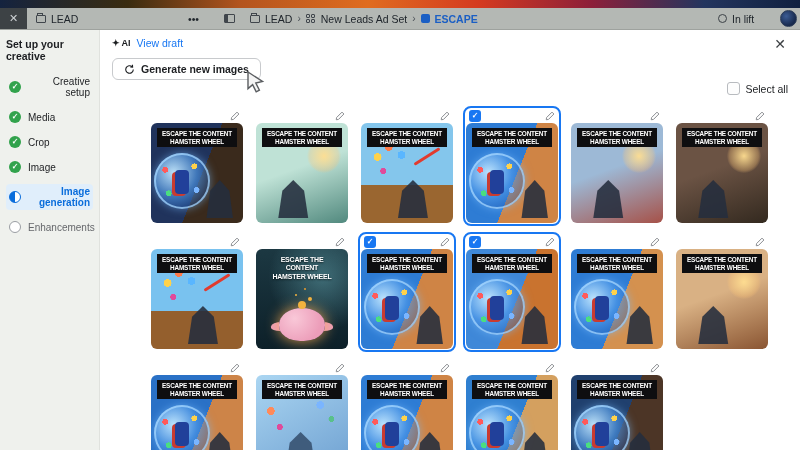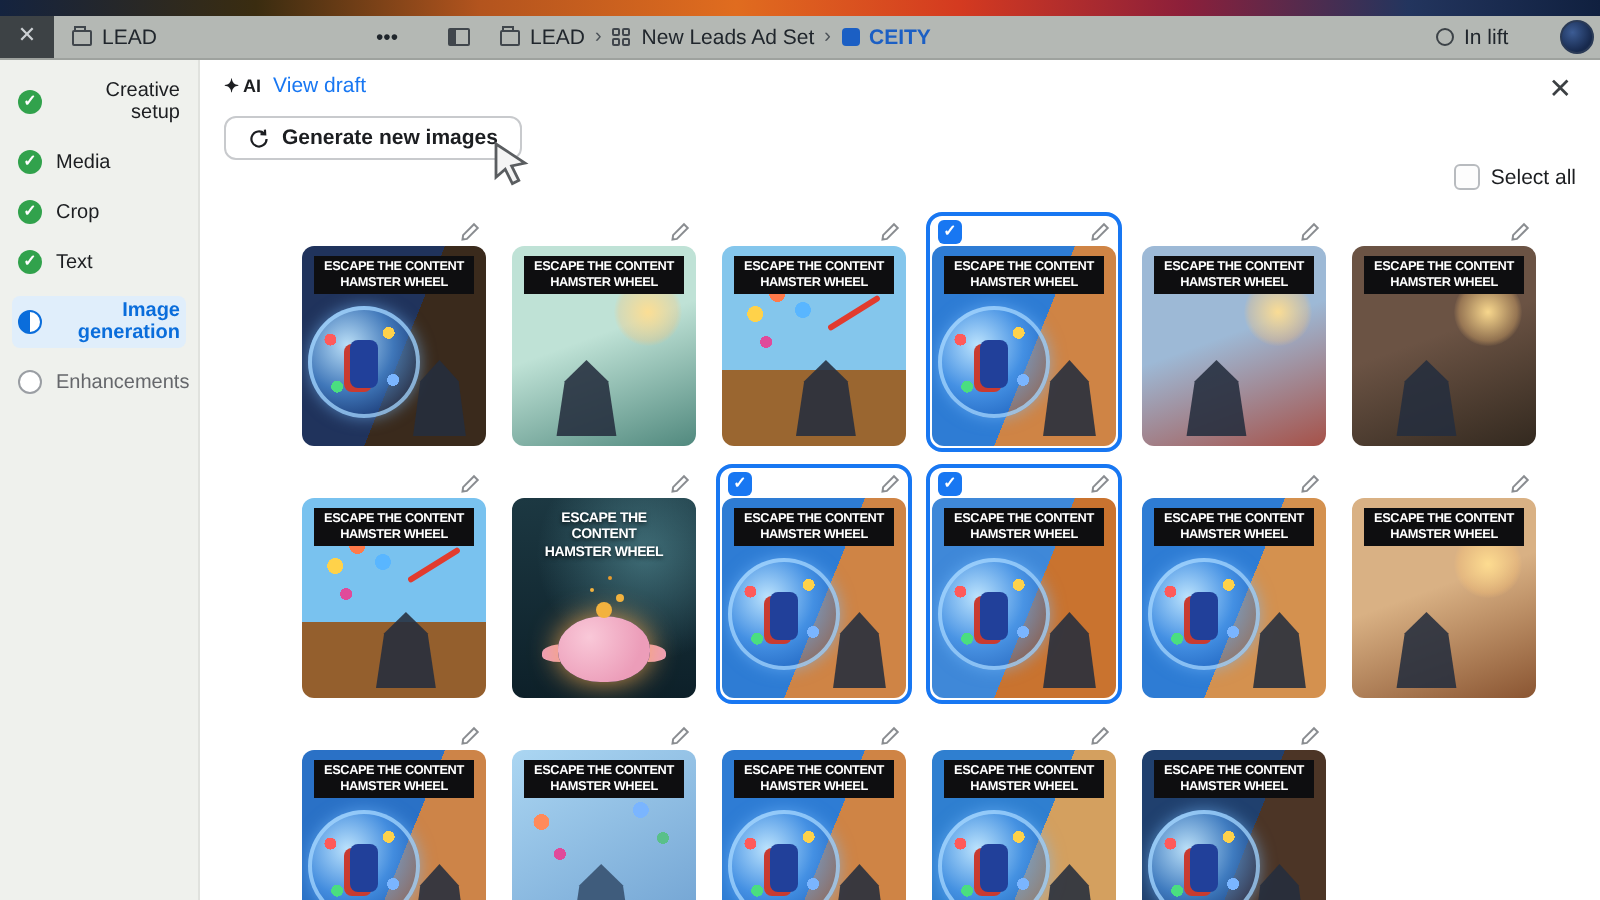--- a/index.html
+++ b/index.html
@@ -150,49 +150,50 @@
     <span class="chev">›</span>
     <span class="ico-grid">
         <i></i>
         <i></i>
         <i></i>
         <i></i>
       </span>
     <span>New Leads Ad Set</span>
     <span class="chev">›</span>
     <span class="ico-canva"></span>
-    <span class="crumb-canva">CEITY</span>
+    <span class="crumb-canva">ESCAPE</span>
   </div>
   <div class="chrome-item" style="left:718px;">
     <span class="ico-circle"></span>
     <span>In lift</span>
   </div>
   <div class="avatar"></div>
 </div>
 
 <div class="sidebar">
+  <div class="sb-title">Set up your creative</div>
   <div>
   <div class="s-item st-done">
     <span class="s-ic"></span>
     <span class="s-label">Creative setup</span>
   </div>
 
   <div class="s-item st-done">
     <span class="s-ic"></span>
     <span class="s-label">Media</span>
   </div>
 
   <div class="s-item st-done">
     <span class="s-ic"></span>
     <span class="s-label">Crop</span>
   </div>
 
   <div class="s-item st-done">
     <span class="s-ic"></span>
-    <span class="s-label">Text</span>
+    <span class="s-label">Image</span>
   </div>
 
   <div class="s-item st-active">
     <span class="s-ic"></span>
     <span class="s-label">Image generation</span>
   </div>
 
   <div class="s-item st-todo">
     <span class="s-ic"></span>
     <span class="s-label">Enhancements</span>

